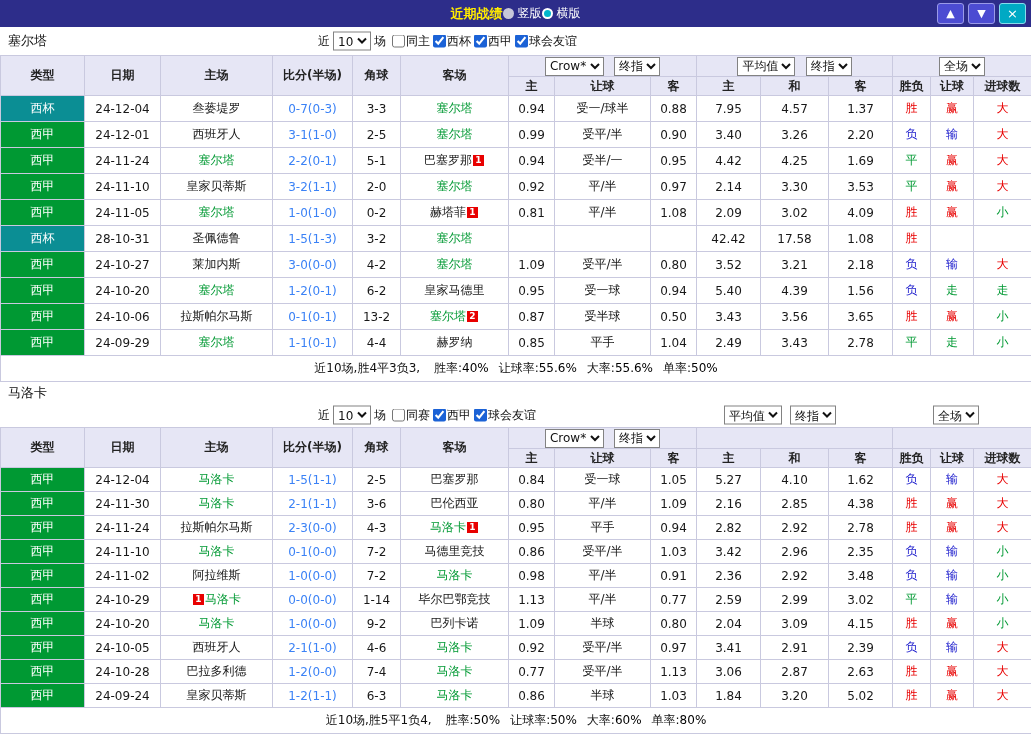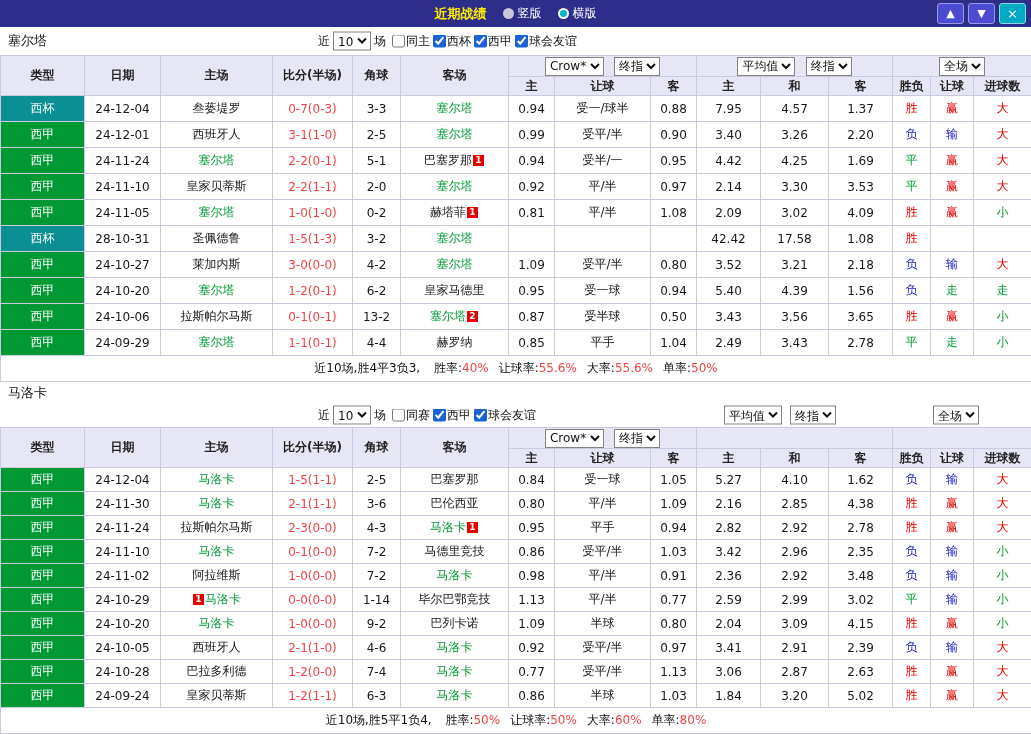--- a/index.html
+++ b/index.html
@@ -1,21 +1,21 @@
 <!DOCTYPE html>
 <html><head>
 <meta charset="utf-8">
 <style>
   *{margin:0;padding:0;box-sizing:border-box}
   body{font-family:"DejaVu Sans","Liberation Sans",sans-serif;background:#fff;width:1031px}
   .page{width:1031px;background:#fff}
 
   
   .topbar{height:27px;background:#2d2d8a;position:relative;display:flex;align-items:center;justify-content:center;color:#fff;font-size:12px}
-  .topbar-center{display:flex;align-items:center;gap:16px}
+  .topbar-center{display:flex;align-items:center;gap:0}
   .topbar-title{color:#ffeb00;font-weight:bold;font-size:13px}
   .radio{display:inline-flex;align-items:center;gap:4px;cursor:pointer}
   .rdot{width:11px;height:11px;border-radius:50%;background:#c7c7d9;display:inline-block;position:relative}
   .rdot.checked{background:#fff}
   .rdot.checked::after{content:"";position:absolute;left:2px;top:2px;right:2px;bottom:2px;border-radius:50%;background:#00b6cc}
   .topbar-btns{position:absolute;right:5px;top:3px;display:flex;gap:4px}
   .tb-btn{width:27px;height:21px;border:1px solid #9a9ae8;background:#4c4cd2;color:#fff;font-size:11px;border-radius:3px;cursor:pointer;line-height:1;font-family:inherit}
   .tb-btn.close{background:#00a9c4;border-color:#86dcec;font-size:13px}
 
   
@@ -36,26 +36,26 @@
   
   .grid{border-collapse:collapse;table-layout:fixed;width:1031px;border:1px solid #b9b9d4}
   .grid th,.grid td{border:1px solid #c9c9df;text-align:center;font-size:12px;overflow:hidden;white-space:nowrap;padding:0}
   .grid thead th{background:#e6e6f5;font-weight:bold;color:#222}
   .sel-row th{height:21px}
   .sub-row th{height:19px}
   .selcell select{margin:0 3px}
   tbody td{height:26px;color:#181818;background:#fff}
   .s2t tbody td{height:24px}
   td.league{color:#fff}
-  td.score{color:#ef4444}
+  td.score{color:#3b82f6}
   td.team span{vertical-align:middle}
   .badge{display:inline-block;min-width:11px;height:11px;line-height:11px;background:#e80000;color:#fff;font-size:9px;vertical-align:3px;margin:0 1px;font-weight:bold}
   td.summary{height:26px;background:#fff;text-align:center;color:#111}
   .sum-stat{margin-left:10px}
-  .sum-val{color:#ef4444}
+  .sum-val{color:#000000}
 </style>
 </head>
 <body>
 
 <div class="page">
 
   <div class="topbar">
     <div class="topbar-center">
       <span class="topbar-title">近期战绩</span>
       <label class="radio">
@@ -200,21 +200,21 @@
           <td class="odds">4.25</td>
           <td class="odds">1.69</td>
           <td class="res" style="color: rgb(0, 153, 51);">平</td>
           <td class="res" style="color: rgb(232, 0, 0);">赢</td>
           <td class="res" style="color: rgb(232, 0, 0);">大</td>
         </tr>
         <tr>
           <td class="league" style="background: rgb(0, 153, 51);">西甲</td>
           <td class="date">24-11-10</td>
           <td class="team"><span>皇家贝蒂斯</span></td>
-          <td class="score">2-2(1-1)</td>
+          <td class="score">3-2(1-1)</td>
           <td class="corner">2-0</td>
           <td class="team" style="color: rgb(0, 153, 51);"><span>塞尔塔</span></td>
           <td class="odds">0.92</td>
           <td class="odds">平/半</td>
           <td class="odds">0.97</td>
           <td class="odds">2.14</td>
           <td class="odds">3.30</td>
           <td class="odds">3.53</td>
           <td class="res" style="color: rgb(0, 153, 51);">平</td>
           <td class="res" style="color: rgb(232, 0, 0);">赢</td>

